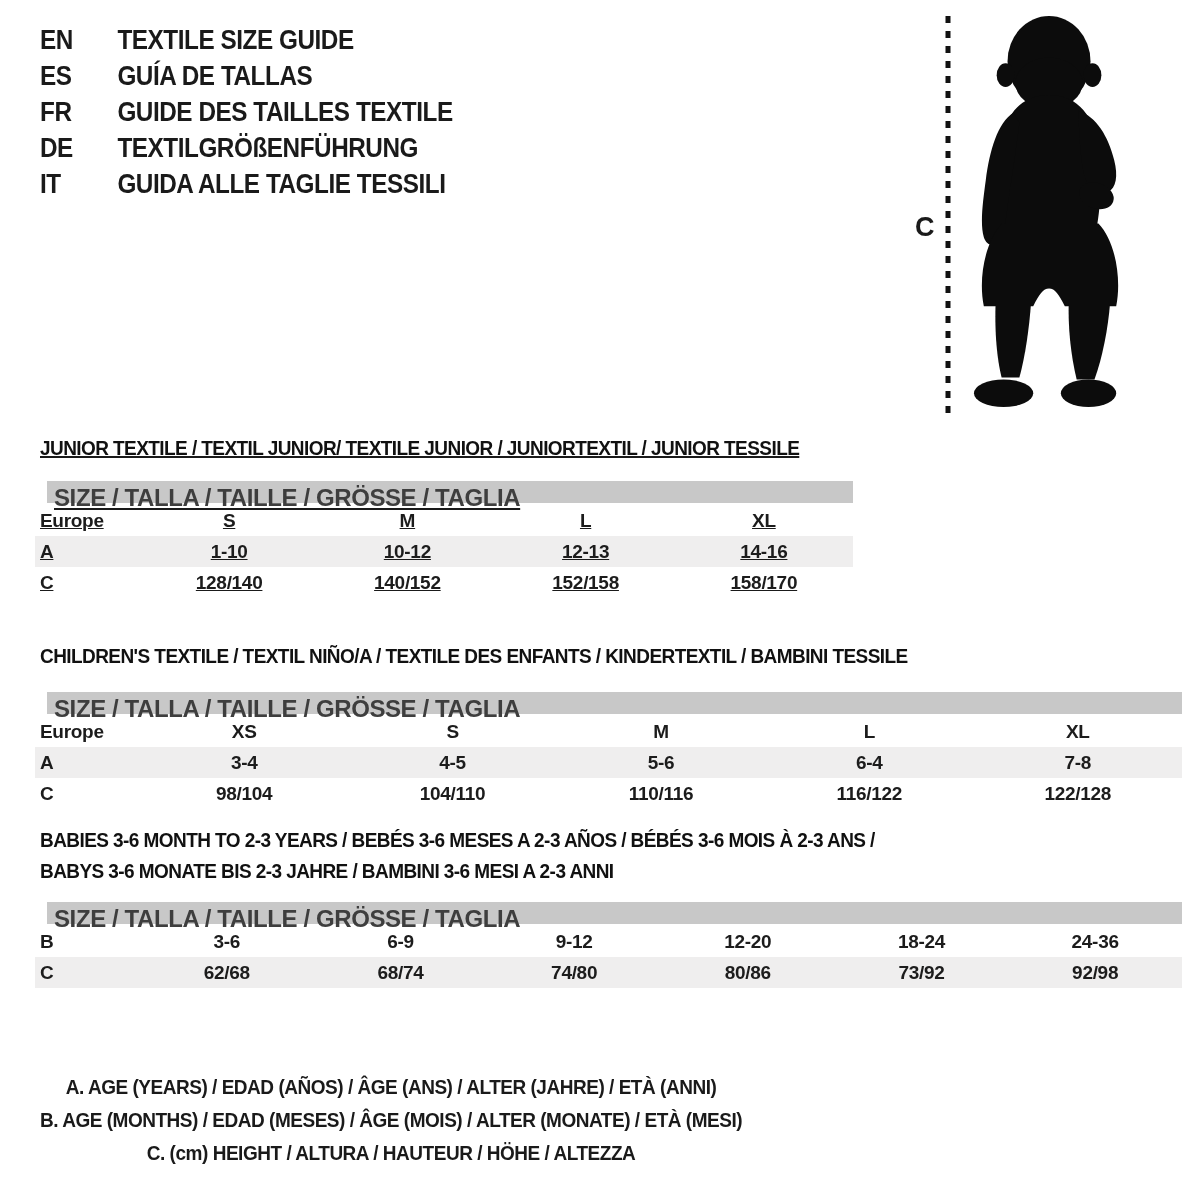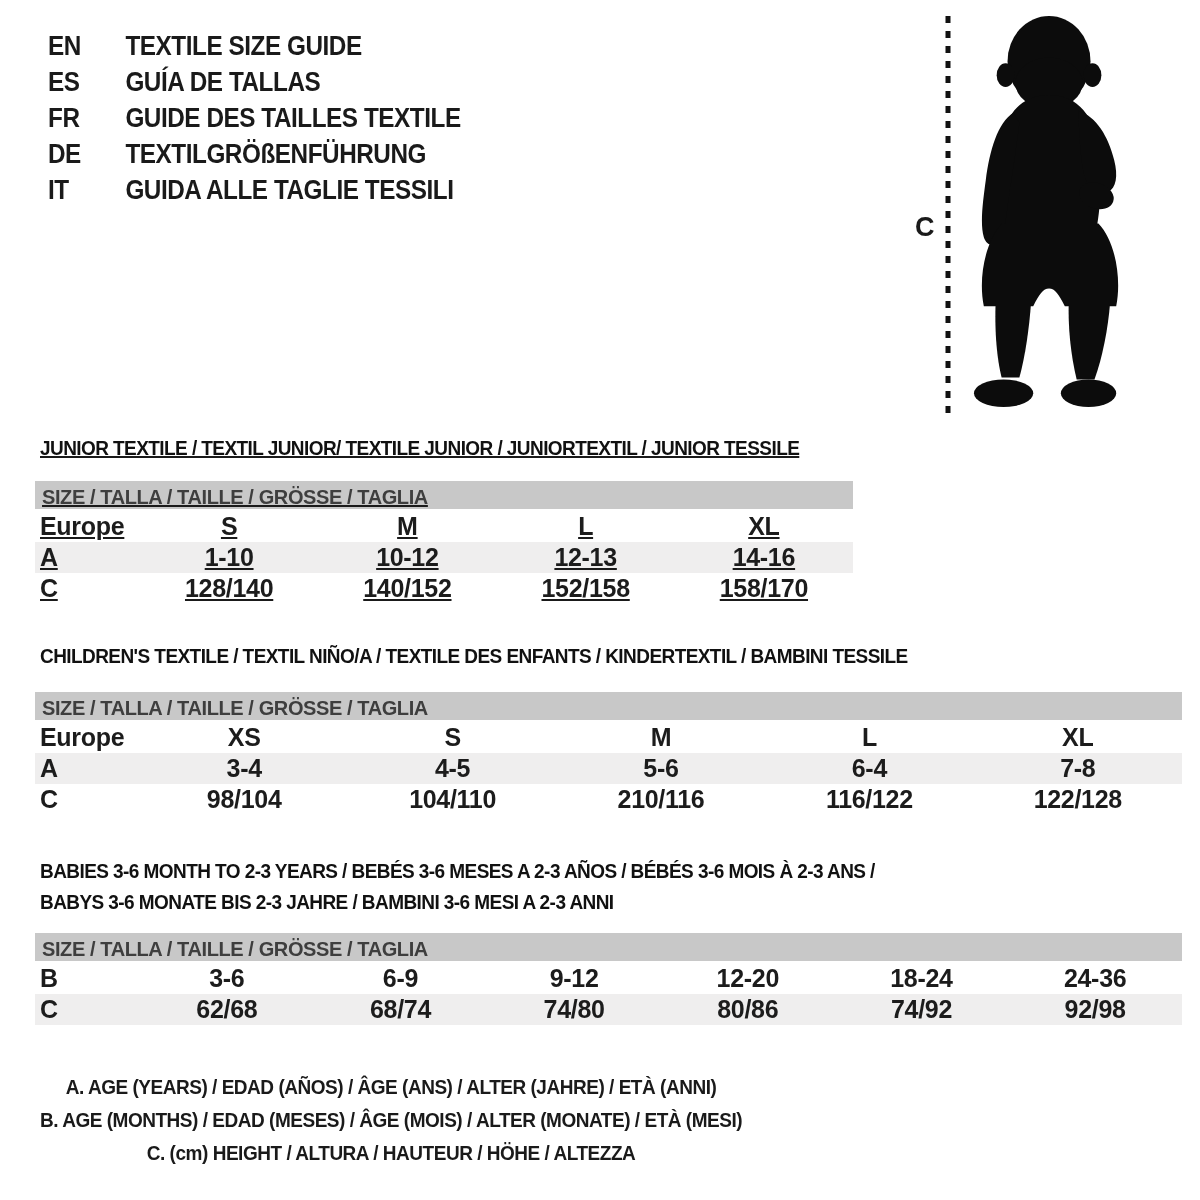--- a/index.html
+++ b/index.html
@@ -7,68 +7,69 @@
     width:1200px; height:1200px;
     background:#ffffff;
     font-family:"Liberation Sans", sans-serif;
     font-weight:bold;
     color:#1a1a1a;
     position:relative;
     overflow:hidden;
   }
 
   
-  .lang-header { position:absolute; left:40px; top:28px;margin-left:8px; }
+  .lang-header { position:absolute; left:40px; top:22px; }
   .lang-row {
     display:flex; align-items:baseline;
     font-size:27px; line-height:36px;
     letter-spacing:-0.5px;
     transform:scaleX(0.9); transform-origin:0 50%;
     white-space:nowrap;
   }
   .lang-code { width:86px; flex:0 0 86px; }
 
   
   .dash-line { position:absolute; left:945px; top:16px; }
   .c-label   { position:absolute; left:915px; top:212px; font-size:27px; }
   .toddler   { position:absolute; left:961px; top:12px; }
 
   
   .section { position:absolute; left:35px; }
   #junior   { top:437px; width:818px;text-decoration:underline;  }
   #children { top:645px; width:1147px; }
-  #babies   { top:856px; width:1147px; }
+  #babies   { top:825px; width:1147px; }
 
   .section-title {
     font-size:20px; line-height:22px; height:22px;
     letter-spacing:-0.6px;
     transform:scaleX(0.95); transform-origin:0 50%;
     white-space:pre; color:#111111; margin-left:5px;
   }
   .section-title.two-line { line-height:31px; height:62px; }
 
   .size-bar {
     background:#c8c8c8;
-    height:28px; line-height:33px;
+    height:22px; line-height:33px;
     padding-left:7px;
-    font-size:20px; letter-spacing:-0.4px;
+    font-size:24px; letter-spacing:-0.4px;
     color:#3e3e3e;
     white-space:nowrap;
+    margin-left:12px;
   }
   #junior   .size-bar { margin-top:22px; }
   #children .size-bar { margin-top:25px; }
   #babies   .size-bar { margin-top:15px; }
 
   table.size-table {
     border-collapse:collapse; table-layout:fixed;
     width:100%; margin-top:2px;
   }
   .size-table th, .size-table td {
     height:31px; padding:0;
-    font-size:25px; font-weight:bold;
+    font-size:19px; font-weight:bold;
     letter-spacing:-0.3px; color:#1c1c1c;
   }
   .size-table th.row-label { text-align:left; padding-left:5px; }
   .size-table col.label-col { width:105px; }
   .size-table td { text-align:center; }
   tr.shaded { background:#efeeee; }
 
   
   .legend { position:absolute; left:40px; top:1071px;text-align:center; }
   .legend-line {
@@ -191,21 +192,21 @@
       <td>3-4</td>
       <td>4-5</td>
       <td>5-6</td>
       <td>6-4</td>
       <td>7-8</td>
     </tr>
     <tr>
       <th class="row-label">C</th>
       <td>98/104</td>
       <td>104/110</td>
-      <td>210/116</td>
+      <td>110/116</td>
       <td>116/122</td>
       <td>122/128</td>
     </tr>
   </tbody>
     </table>
 </div>
 
 <div class="section" id="babies">
   <div class="section-title two-line">BABIES 3-6 MONTH TO 2-3 YEARS / BEBÉS 3-6 MESES A 2-3 AÑOS / BÉBÉS 3-6 MOIS À 2-3 ANS /
 BABYS 3-6 MONATE BIS 2-3 JAHRE / BAMBINI 3-6 MESI A 2-3 ANNI</div>
@@ -229,21 +230,21 @@
       <td>12-20</td>
       <td>18-24</td>
       <td>24-36</td>
     </tr>
     <tr class="shaded">
       <th class="row-label">C</th>
       <td>62/68</td>
       <td>68/74</td>
       <td>74/80</td>
       <td>80/86</td>
-      <td>74/92</td>
+      <td>73/92</td>
       <td>92/98</td>
     </tr>
   </tbody>
     </table>
 </div>
 
 <div class="legend">
   <div class="legend-line">A. AGE (YEARS) / EDAD (AÑOS) / ÂGE (ANS) / ALTER (JAHRE) / ETÀ (ANNI)</div>
   <div class="legend-line">B. AGE (MONTHS) / EDAD (MESES) / ÂGE (MOIS) / ALTER (MONATE) / ETÀ (MESI)</div>
   <div class="legend-line">C. (cm) HEIGHT / ALTURA / HAUTEUR / HÖHE / ALTEZZA</div>

